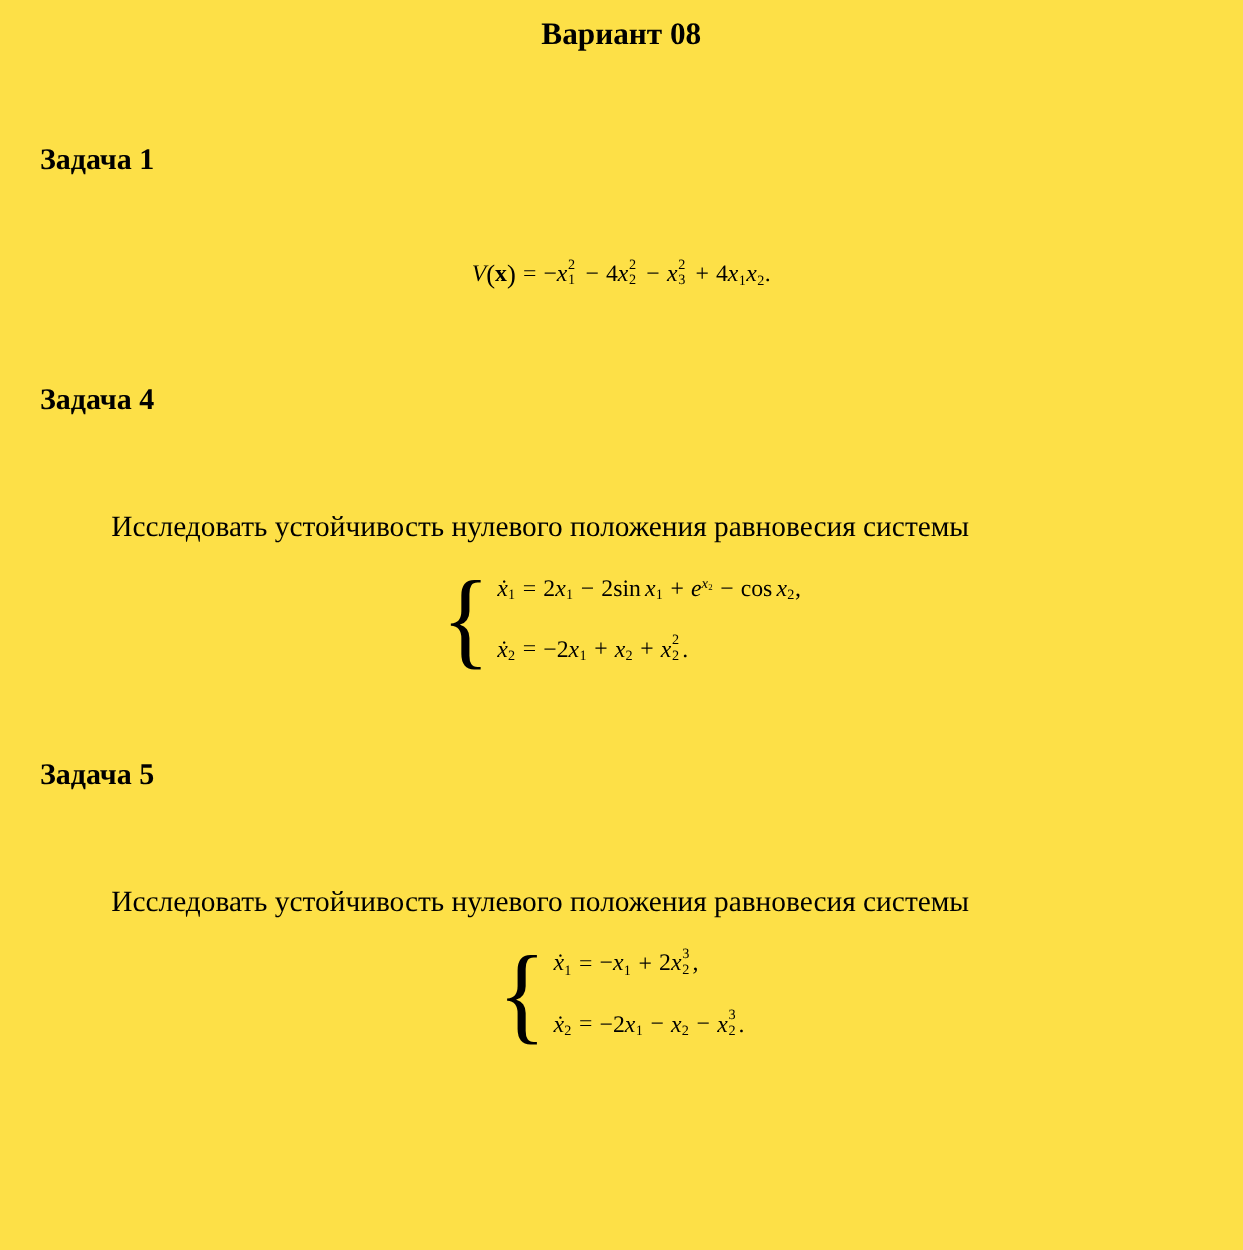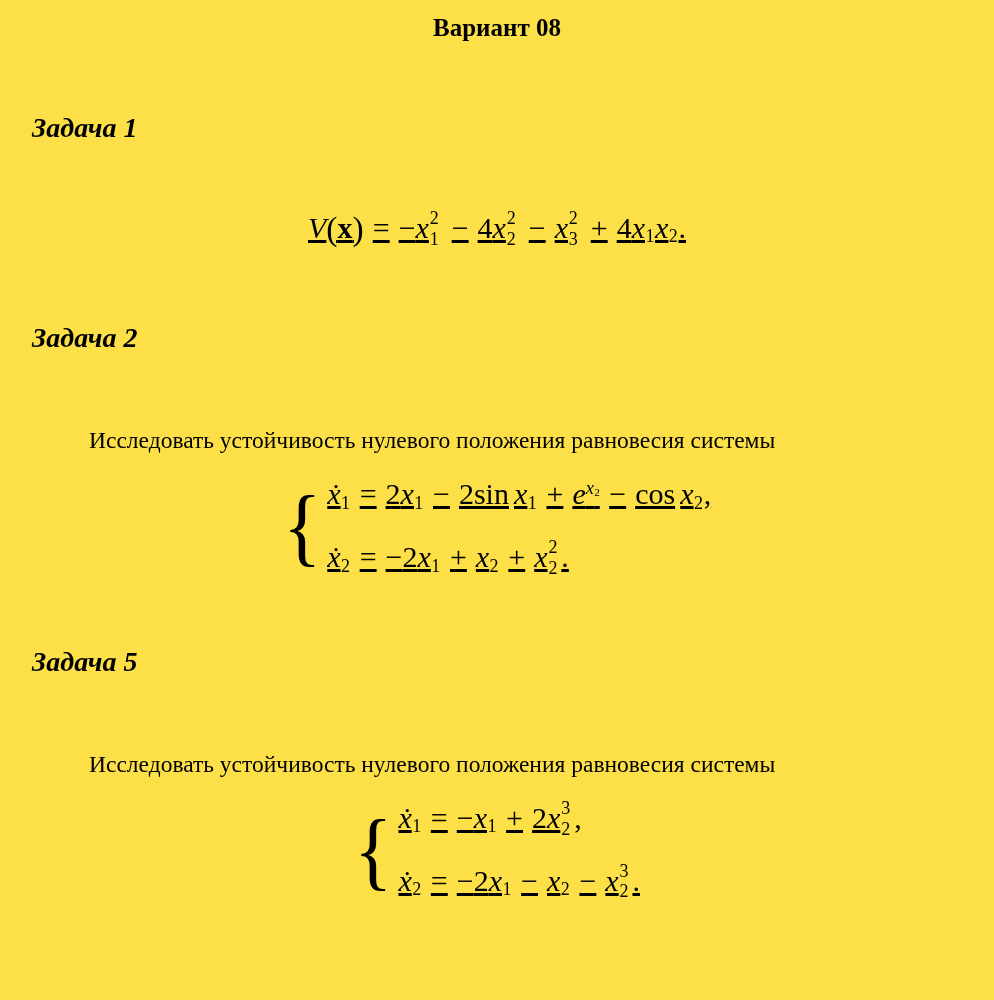--- a/index.html
+++ b/index.html
@@ -18,46 +18,44 @@
     font-family: "Liberation Serif", "DejaVu Serif", serif;
   }
   .doc-title {
     font-size: 25px;
     font-weight: 700;
     text-align: center;
     line-height: 32px;
   }
   .task { margin-top: 68px; }
   .task-heading {
-    font-size: 28px;
+    font-size: 24px;
     font-weight: 700;
-    font-style: italic;
     line-height: 32px;
     margin-bottom: 60px;
   }
   .intro-line {
     font-size: 23.5px;
     line-height: 52px;
   }
   .intro-line:first-child { text-indent: 57px; }
   .intro-line.justify-full {
     text-align: justify;
     text-align-last: justify;
   }
   .formula-row {
     margin-top: 8px;
     display: flex;
     justify-content: center;
   }
   .formula {
-    font-size: 30px;
+    font-size: 19px;
     line-height: 1.5;
     white-space: nowrap;
     font-family: "Liberation Serif", "DejaVu Serif", serif;
-    text-decoration: underline;
   }
   
   .tk-i  { font-style: italic; }
   .tk-bf { font-weight: 700; }
   .tk-o  { margin: 0 0.3em; }
   .tk-fn { margin-right: 0.17em; }
   .tk-pr { font-size: 1.12em; vertical-align: -0.06em; }
   .tk-sub {
     font-size: 0.6em;
     vertical-align: -0.25em;
@@ -101,21 +99,21 @@
   <div class="doc-title">Вариант 08</div>
 
   <section class="task">
     <div class="task-heading">Задача 1</div>
     <div class="formula-row">
       <div class="formula"><span class="tk-i">V</span><span class="tk-pr">(</span><span class="tk-bf">x</span><span class="tk-pr">)</span><span class="tk-o">=</span><span class="tk-r">−</span><span class="tk-i">x</span><span class="ss"><span class="sp">2</span><span class="sb">1</span></span><span class="tk-o">−</span><span class="tk-r">4</span><span class="tk-i">x</span><span class="ss"><span class="sp">2</span><span class="sb">2</span></span><span class="tk-o">−</span><span class="tk-i">x</span><span class="ss"><span class="sp">2</span><span class="sb">3</span></span><span class="tk-o">+</span><span class="tk-r">4</span><span class="tk-i">x</span><span class="tk-sub">1</span><span class="tk-i">x</span><span class="tk-sub">2</span><span class="tk-r">.</span></div>
     </div>
   </section>
 
   <section class="task">
-    <div class="task-heading">Задача 2</div>
+    <div class="task-heading">Задача 4</div>
     <div class="intro">
       <div class="intro-line">Исследовать устойчивость нулевого положения равновесия системы</div>
     </div>
     <div class="formula-row">
       <div class="system">
         <span class="brace">{</span>
         <div class="system-lines">
           <div class="formula"><span class="tk-i">ẋ</span><span class="tk-sub">1</span><span class="tk-o">=</span><span class="tk-r">2</span><span class="tk-i">x</span><span class="tk-sub">1</span><span class="tk-o">−</span><span class="tk-r">2</span><span class="tk-fn">sin</span><span class="tk-i">x</span><span class="tk-sub">1</span><span class="tk-o">+</span><span class="tk-i">e</span><span class="supg"><span class="tk-i">x</span><span class="tk-sub">2</span></span><span class="tk-o">−</span><span class="tk-fn">cos</span><span class="tk-i">x</span><span class="tk-sub">2</span><span class="tk-r">,</span></div>
           <div class="formula"><span class="tk-i">ẋ</span><span class="tk-sub">2</span><span class="tk-o">=</span><span class="tk-r">−</span><span class="tk-r">2</span><span class="tk-i">x</span><span class="tk-sub">1</span><span class="tk-o">+</span><span class="tk-i">x</span><span class="tk-sub">2</span><span class="tk-o">+</span><span class="tk-i">x</span><span class="ss"><span class="sp">2</span><span class="sb">2</span></span><span class="tk-r">.</span></div>
         </div>

